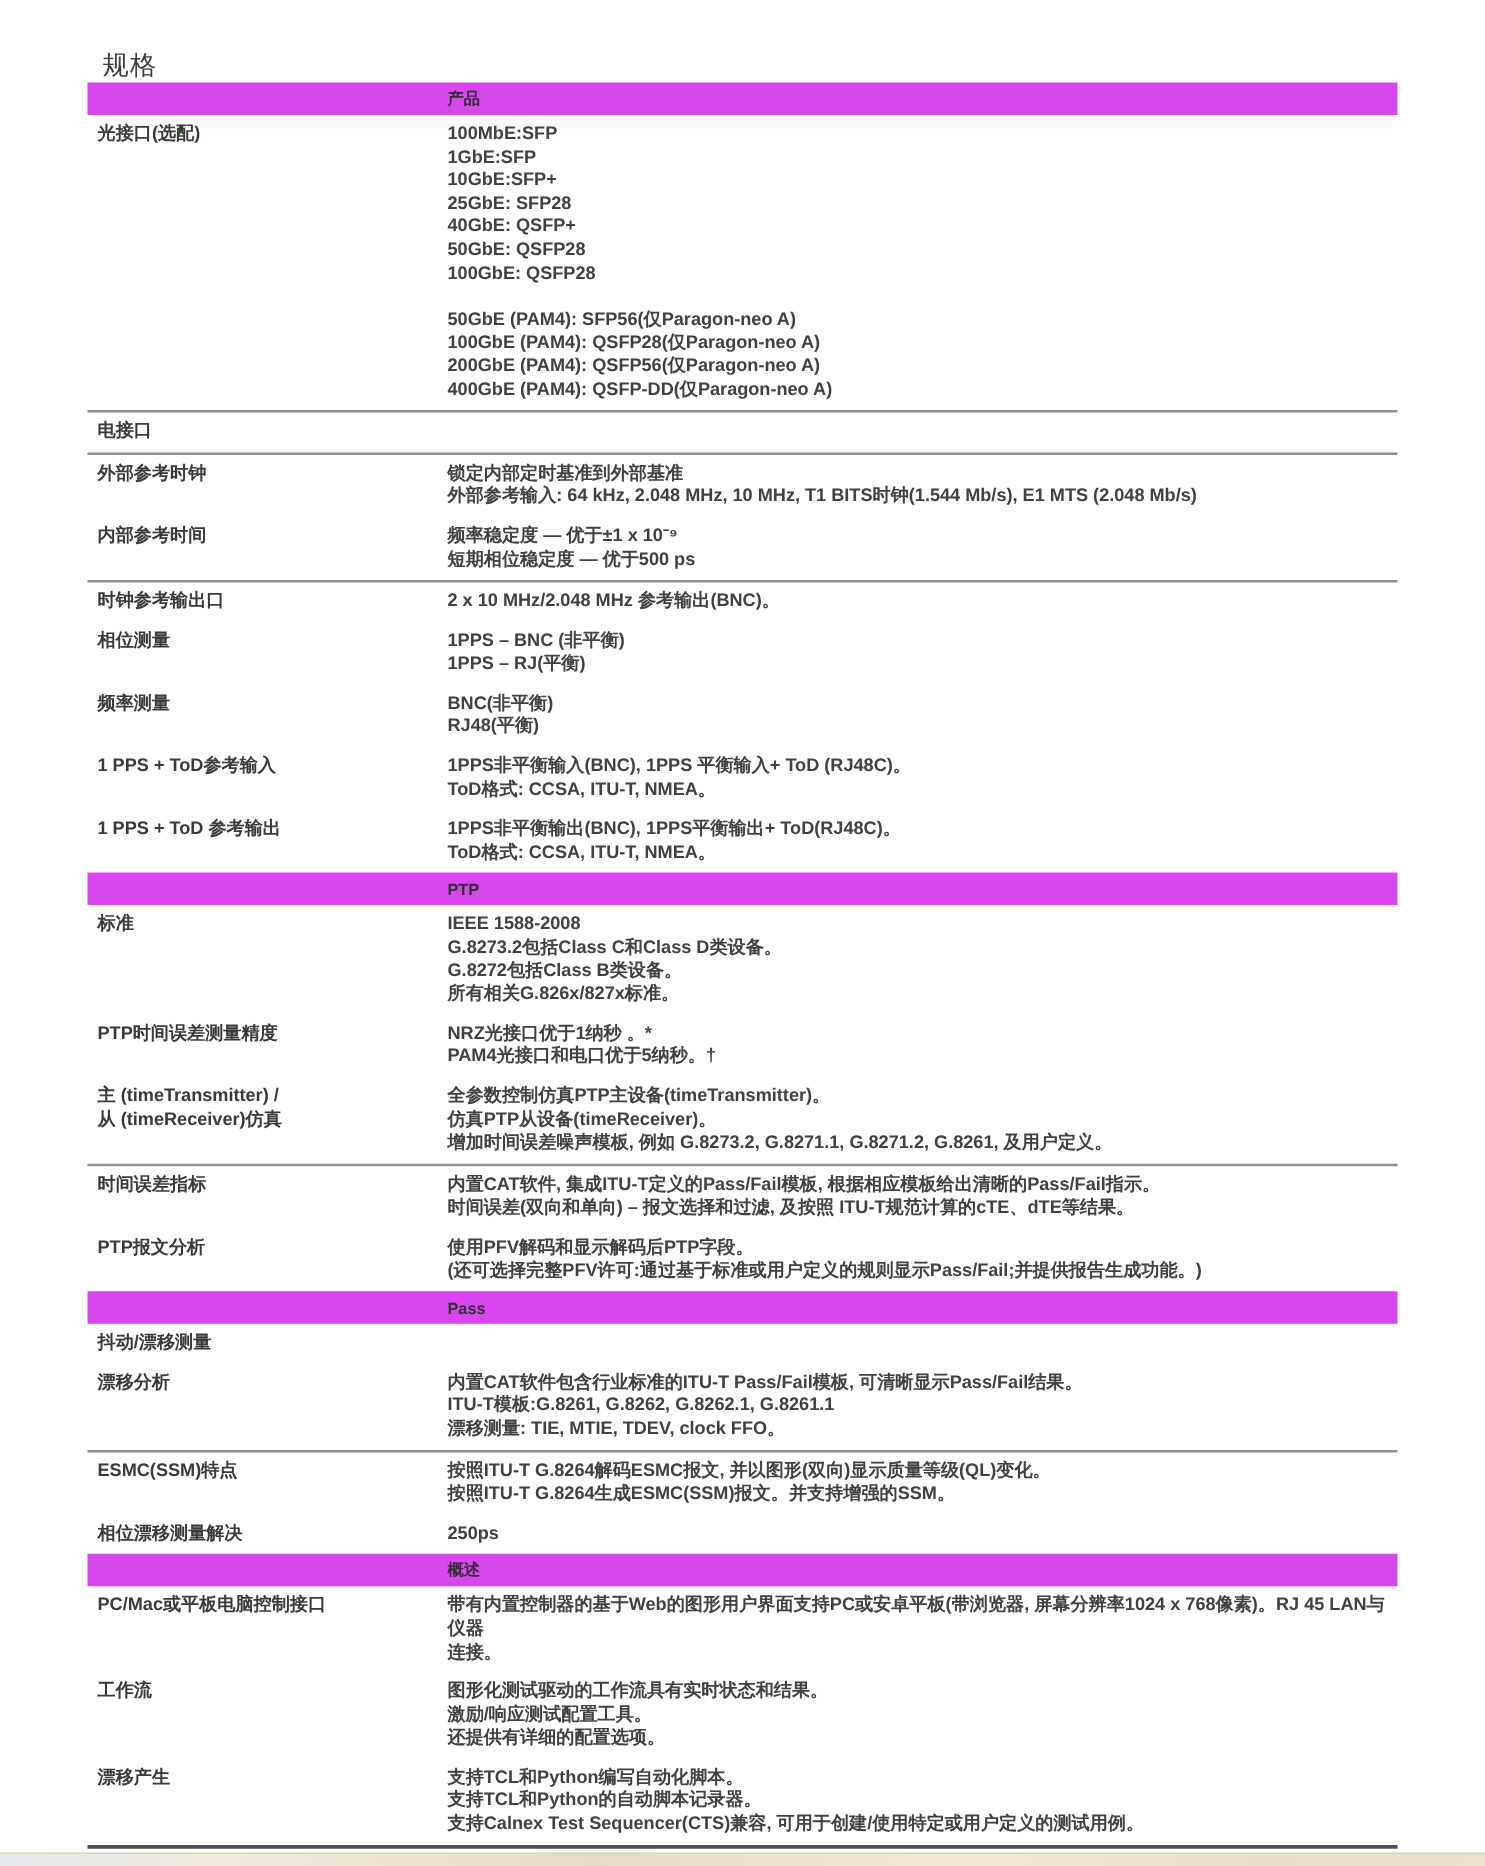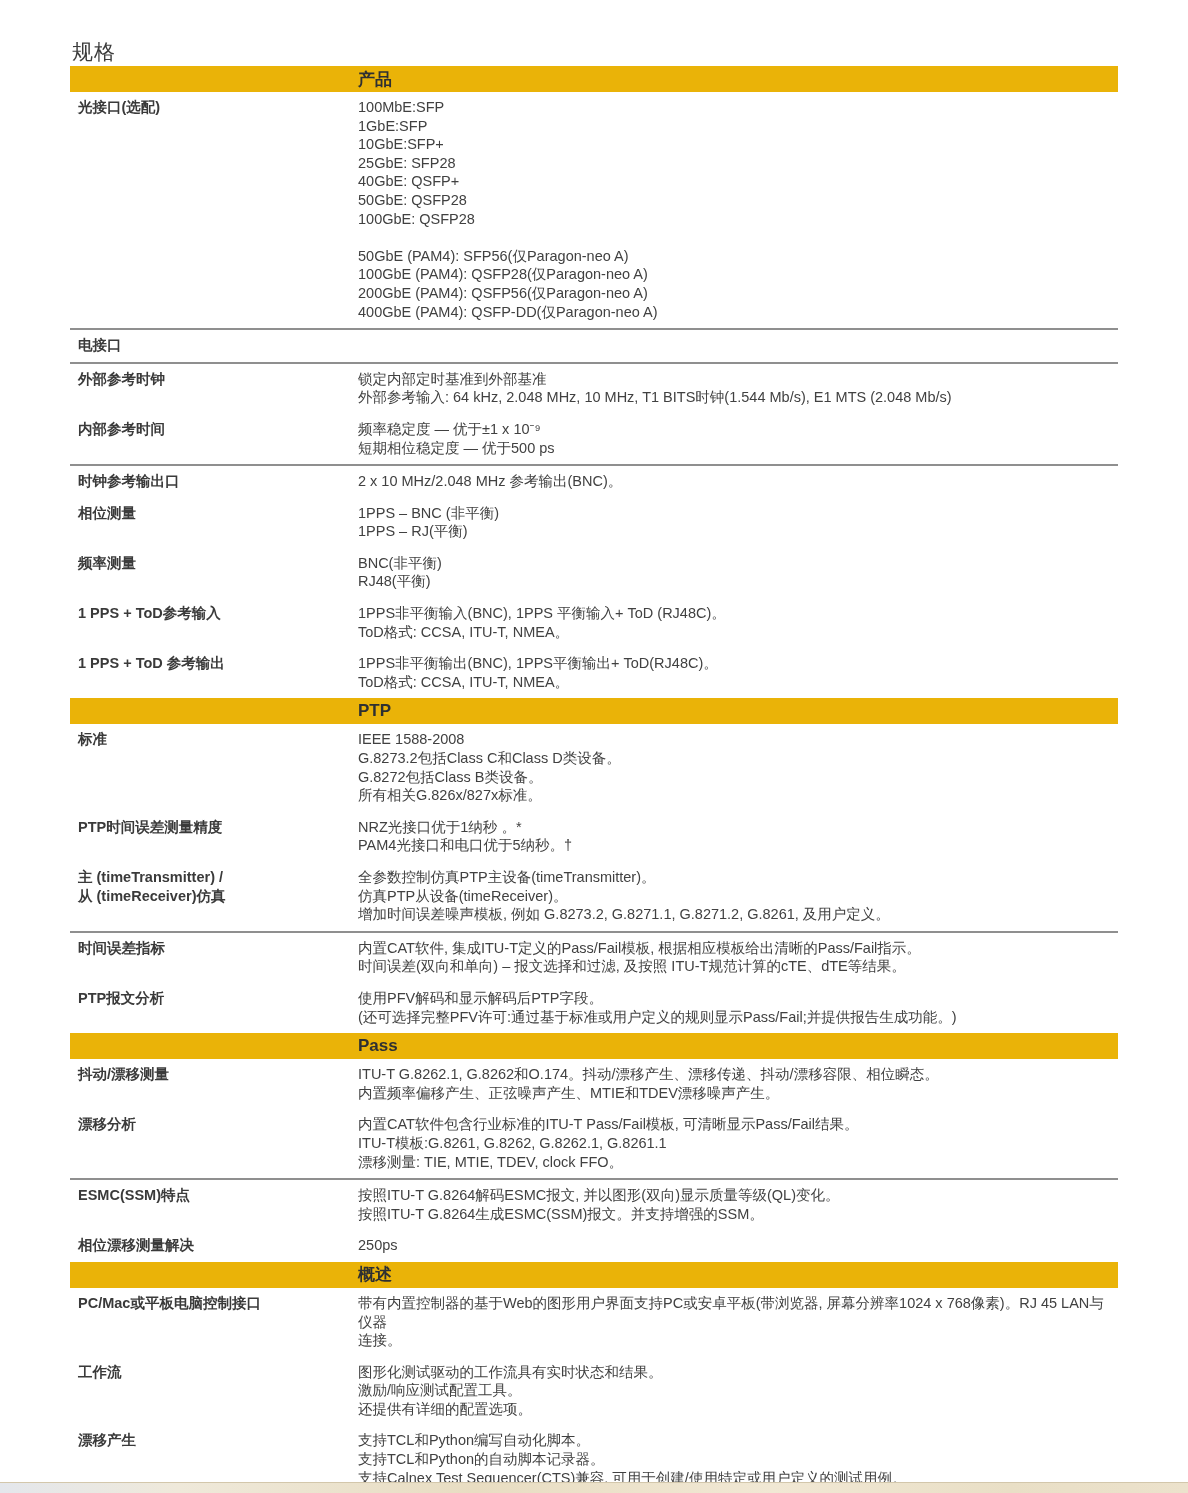--- a/index.html
+++ b/index.html
@@ -6,43 +6,43 @@
   body {
     width:1188px; height:1493px;
     background:#ffffff;
     font-family:"Liberation Sans", sans-serif;
     color:#3d3d3d;
     position:relative;
     overflow:hidden;
   }
   .page { position:absolute; inset:0; }
   .title {
-    position:absolute; left:72px; top:38px;
+    position:absolute; left:82px; top:38px;
     font-size:21px; font-weight:400; color:#3c3c3c;
     letter-spacing:1px;
   }
   .content {
     position:absolute; left:70px; top:66px; width:1048px;
   }
   .spec-table { border-bottom:3px solid #4f4f4f; }
   .band {
-    background:#eab308;
+    background:#d946ef;
     height:26px;
     display:flex; align-items:center;
     padding-left:288px; box-sizing:border-box;
-    font-size:17px; font-weight:700; color:#2e3032;
+    font-size:13px; font-weight:700; color:#2e3032;
   }
   .row { display:flex; padding:6px 0 7px 0; }
   .row.rule-after { border-bottom:2px solid #8f8f8f; }
   .cell-label {
     width:288px; flex:0 0 288px;
     padding-left:8px; box-sizing:border-box;
     font-weight:700; color:#3a3a3a;
   }
-  .cell-value { flex:1; color:#414141; }
+  .cell-value { flex:1; color:#414141;font-weight:bold; }
   .line { font-size:14.5px; line-height:18.6px; min-height:18.6px; white-space:normal; }
   .bottom-strip {
     position:absolute; left:0; bottom:0; width:100%; height:10px;
     border-top:1px solid #d3c7ab;
     background:linear-gradient(to right,
       #e4e7ec 0%, #efe9da 15%, #e8ddc2 40%, #f1e8d4 65%, #e9dfc6 85%, #ece2cc 100%);
   }
 </style>
 </head>
 <body>
@@ -187,24 +187,20 @@
           <div class="cell-value">
             <div class="line">使用PFV解码和显示解码后PTP字段。</div>
             <div class="line">(还可选择完整PFV许可:通过基于标准或用户定义的规则显示Pass/Fail;并提供报告生成功能。)</div>
           </div>
         </div>
         <div class="band">Pass</div>
         <div class="row">
           <div class="cell-label">
             <div class="line">抖动/漂移测量</div>
           </div>
-          <div class="cell-value">
-            <div class="line">ITU-T G.8262.1, G.8262和O.174。抖动/漂移产生、漂移传递、抖动/漂移容限、相位瞬态。</div>
-            <div class="line">内置频率偏移产生、正弦噪声产生、MTIE和TDEV漂移噪声产生。</div>
-          </div>
         </div>
         <div class="row rule-after">
           <div class="cell-label">
             <div class="line">漂移分析</div>
           </div>
           <div class="cell-value">
             <div class="line">内置CAT软件包含行业标准的ITU-T Pass/Fail模板, 可清晰显示Pass/Fail结果。</div>
             <div class="line">ITU-T模板:G.8261, G.8262, G.8262.1, G.8261.1</div>
             <div class="line">漂移测量: TIE, MTIE, TDEV, clock FFO。</div>
           </div>

